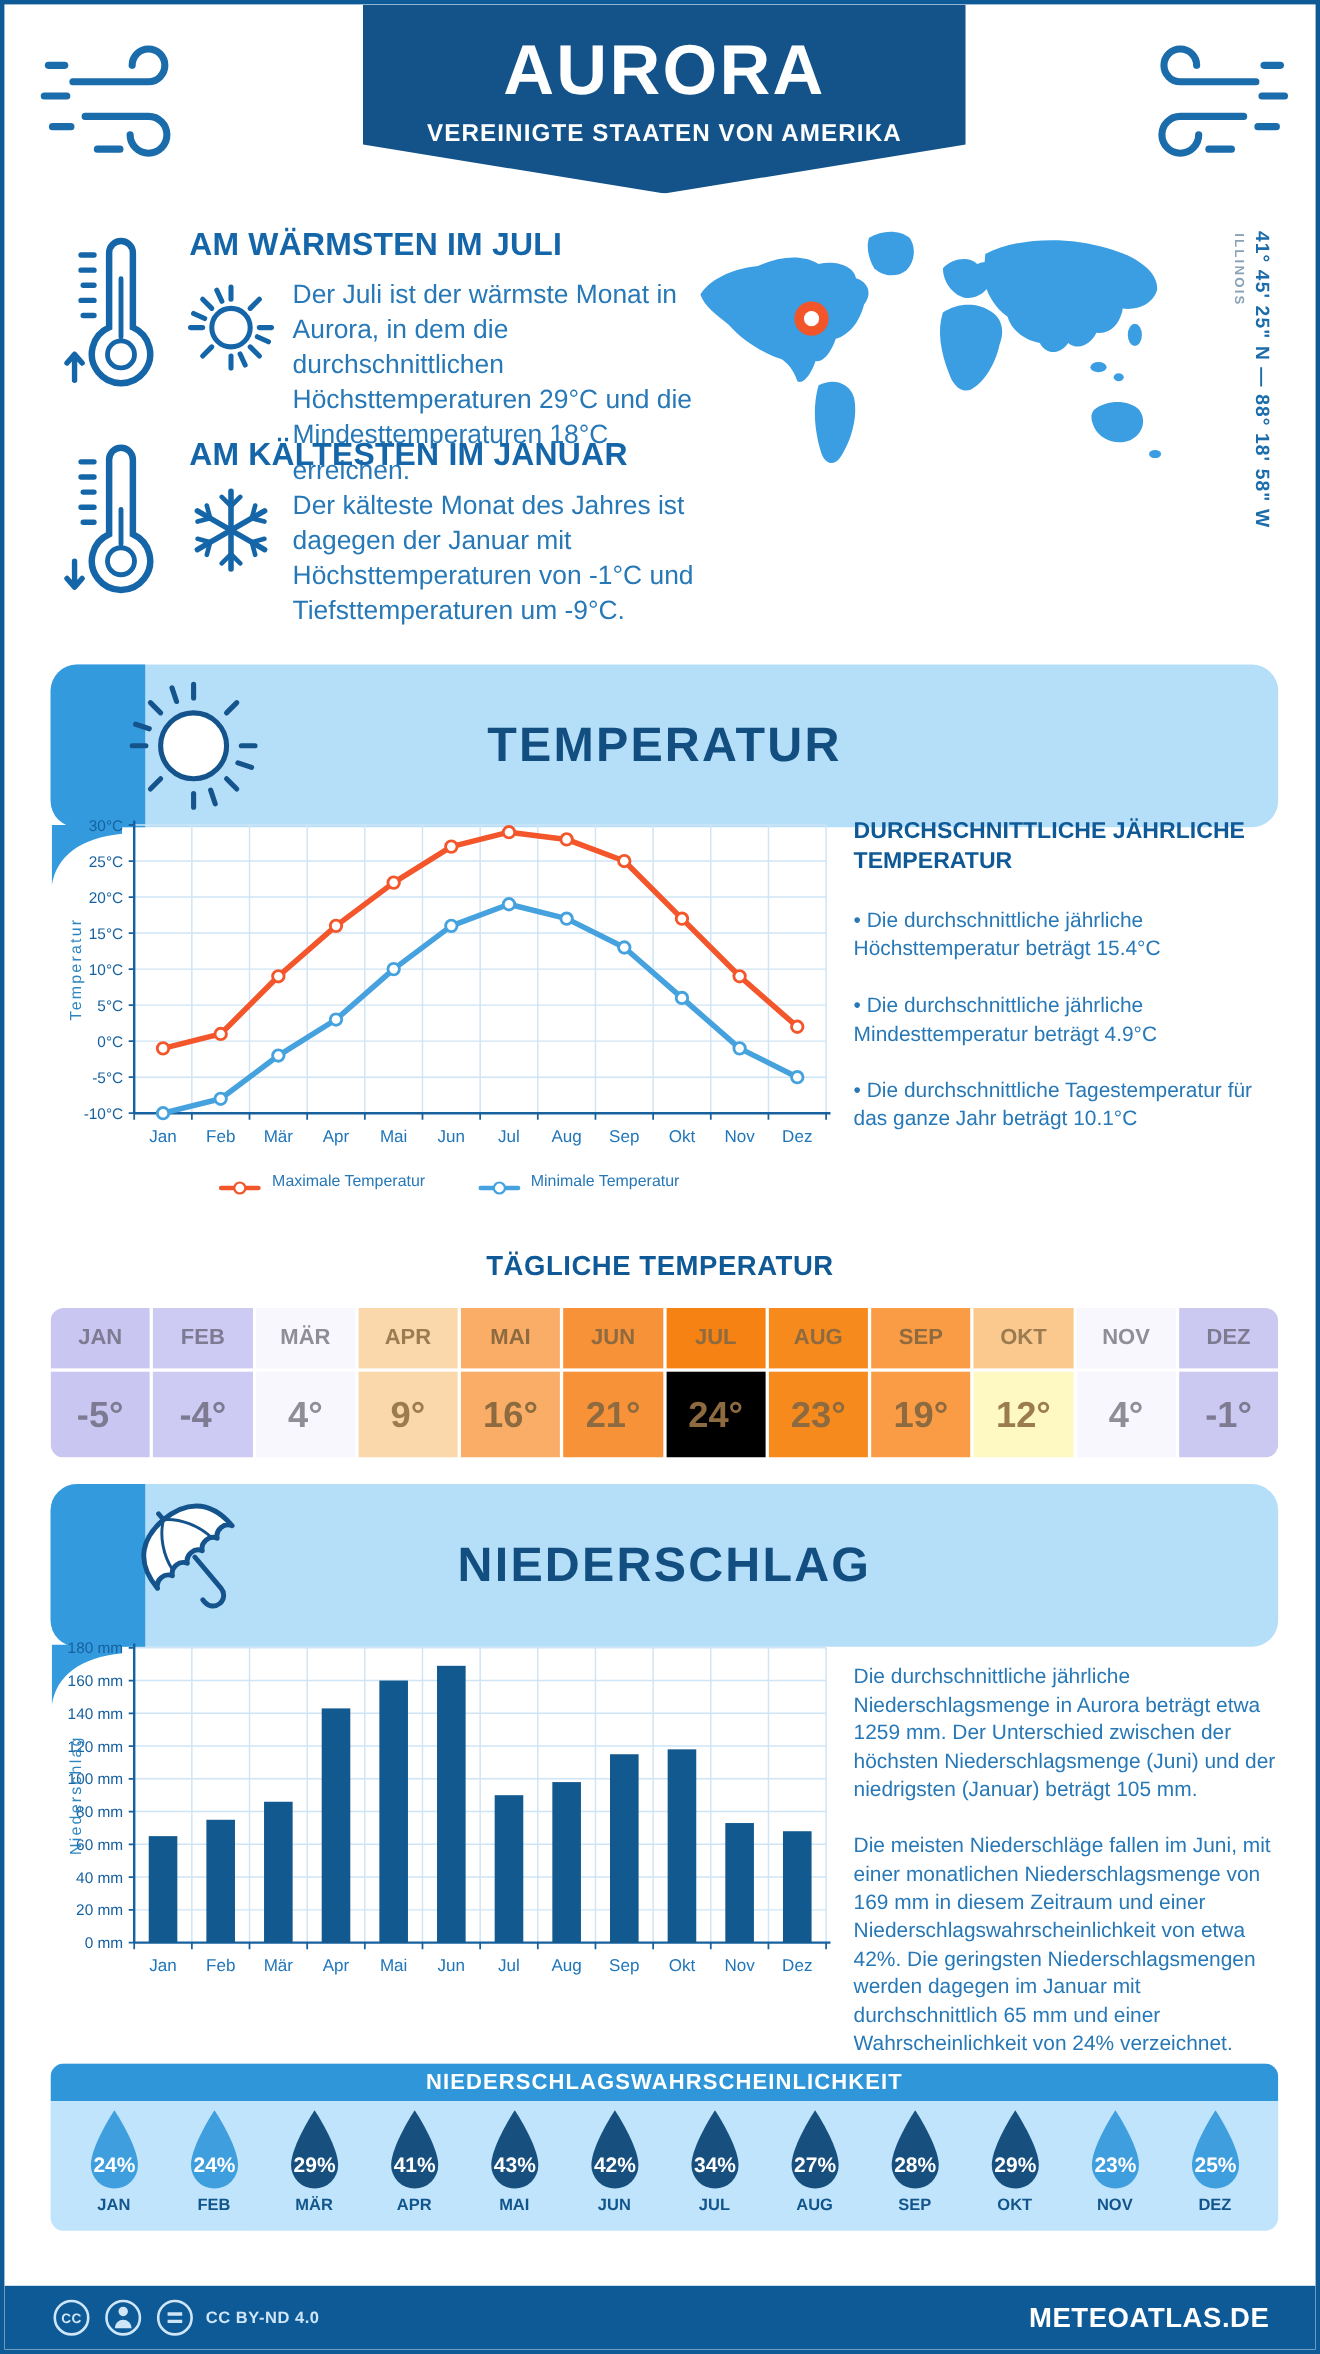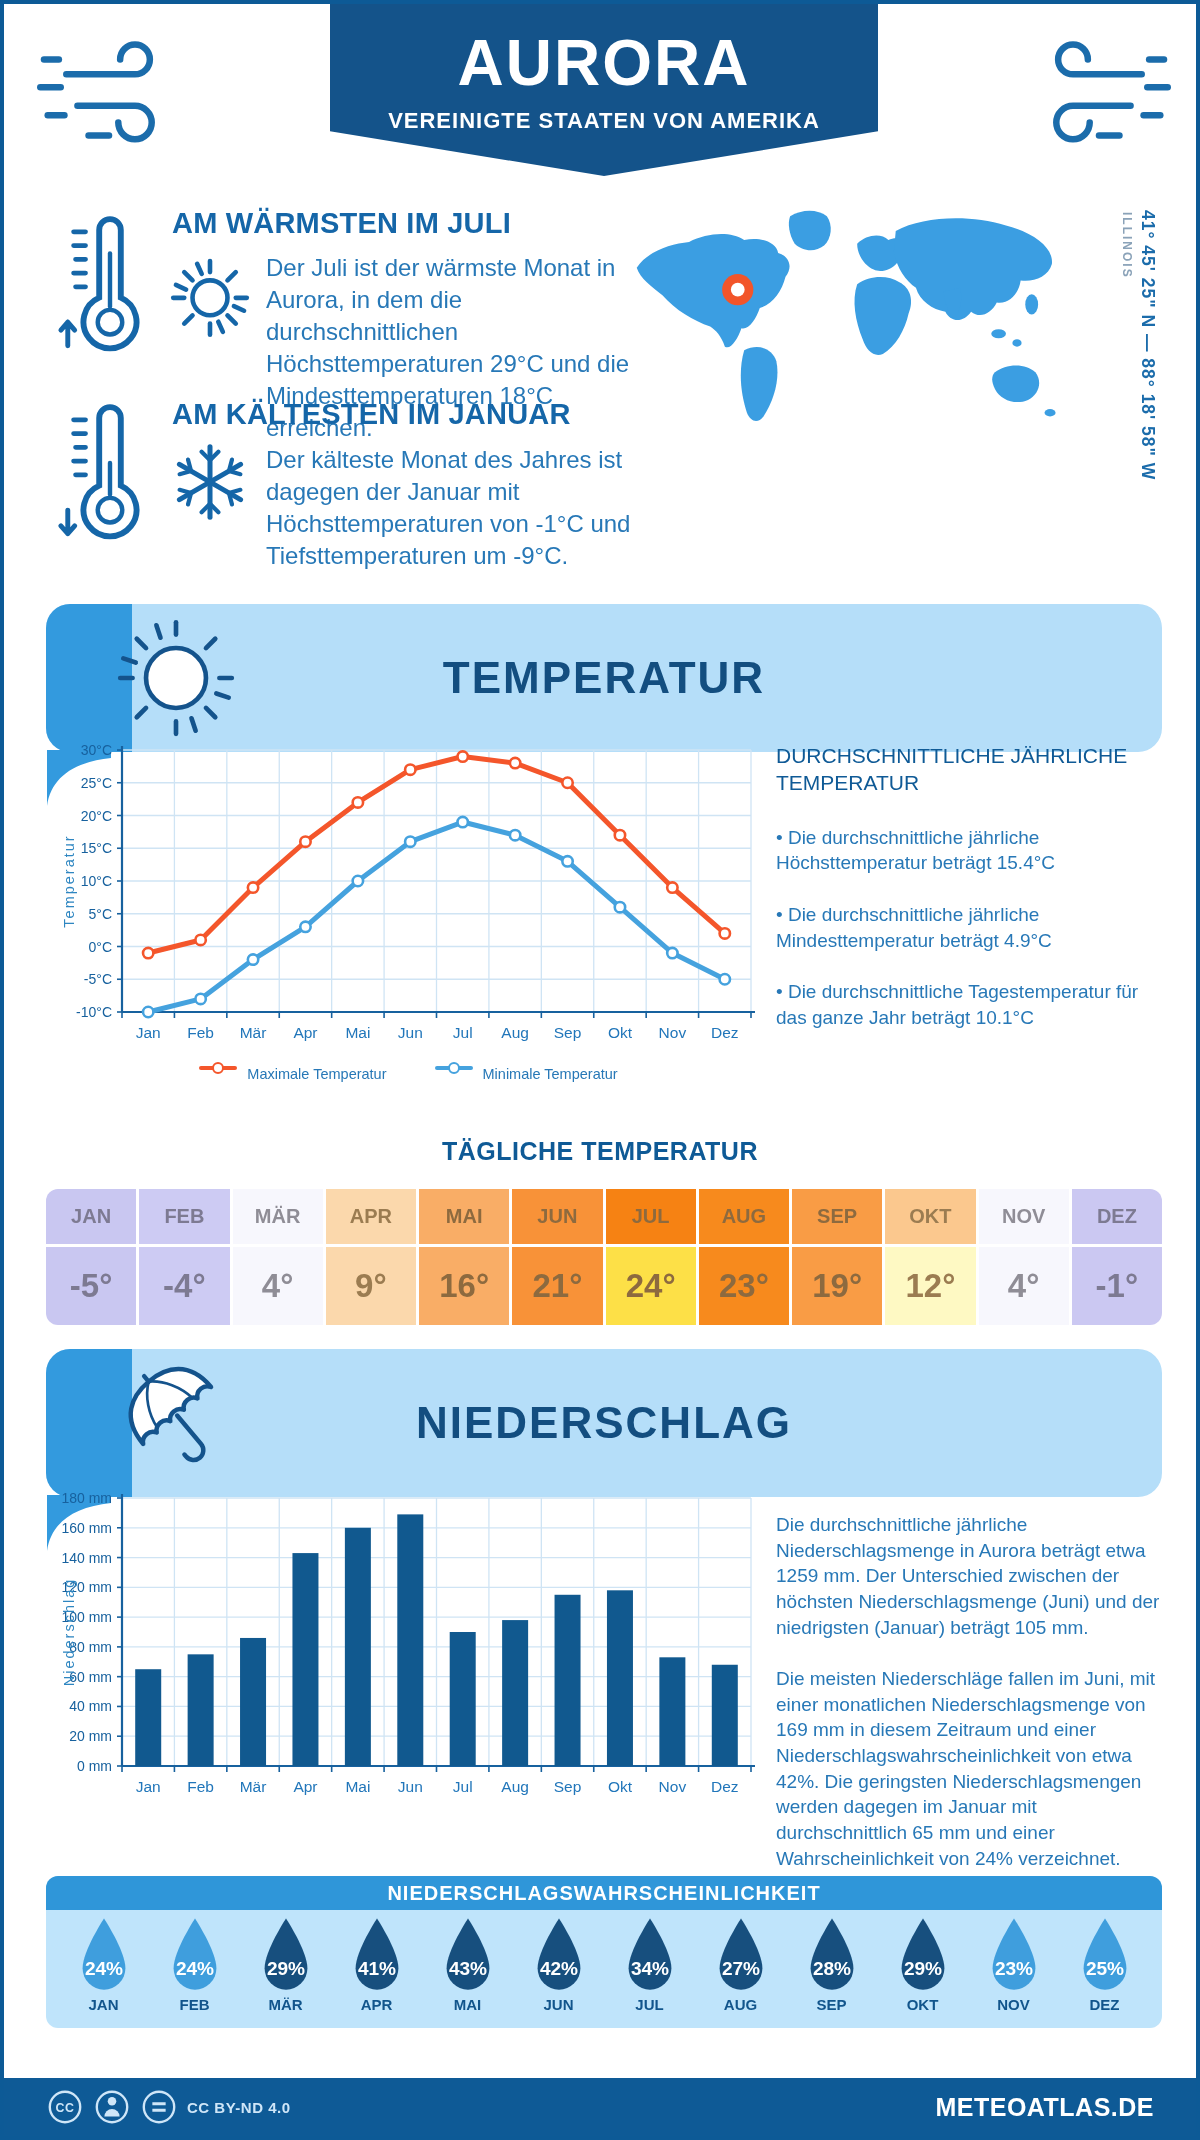--- a/index.html
+++ b/index.html
@@ -35,28 +35,28 @@
                    font-size:44px; font-weight:800; color:#134e80; letter-spacing:2px; margin:0; }
   .tail { position:absolute; top:146px; left:1px; width:64px; height:56px; }
   .banner-icon { position:absolute; left:68px; top:12px; width:124px; height:124px; }
   
   .chart { position:absolute; left:52px; width:705px; height:340px; }
   #temp-chart   { top:730px; }
   #precip-chart { top:1478px; }
   .legend-row { position:absolute; left:52px; width:705px; display:flex; justify-content:center; gap:48px; }
   #temp-legend { top:1062px; }
   #precip-legend { top:1842px;margin-top:32px; }
-  .legend-item { display:flex; align-items:flex-start; gap:10px; font-size:14.5px; color:#2778b7; }
+  .legend-item { display:flex; align-items:flex-end; gap:10px; font-size:14.5px; color:#2778b7; }
   .legend-swatch { position:relative; width:38px; height:4px; border-radius:2px; }
   .legend-ring { position:absolute; left:50%; top:50%; transform:translate(-50%,-50%); width:8px; height:8px;
                  background:#fff; border:2.5px solid; border-radius:50%; }
   .legend-square { width:13px; height:13px; display:inline-block; }
   
   .stats { position:absolute; left:772px; top:738px; width:392px; }
-  .stats h3 { font-size:21px; color:#0f5a96; font-weight:400; margin:0 0 28px; line-height:1.3; }
+  .stats h3 { font-size:21px; color:#0f5a96; font-weight:700; margin:0 0 28px; line-height:1.3; }
   .stats p, .ptext p { margin:0 0 26px; font-size:19px; color:#2778b7; line-height:1.35; }
   .ptext { position:absolute; left:772px; top:1508px; width:384px; }
   .ptext h3 { font-size:22px; color:#0f5a96; font-weight:800; margin:4px 0 14px; }
   .ptext .types p { margin:0 0 8px; }
   
   .daily-title { position:absolute; top:1133px; left:0; right:0; text-align:center; font-size:25px; font-weight:800;
                  color:#0f5a96; letter-spacing:0.5px; margin:0; }
   .daily-table { position:absolute; left:42px; top:1185px; width:1116px; display:grid;
                  grid-template-columns:repeat(12,1fr); gap:3px; border-radius:12px; overflow:hidden; }
   .daily-head { height:55px; display:flex; align-items:center; justify-content:center; font-weight:700; font-size:20px; }
@@ -350,21 +350,21 @@
       <div class="daily-head" style="background: rgb(249, 156, 69); color: rgb(141, 106, 63);">SEP</div>
       <div class="daily-head" style="background: rgb(251, 200, 142); color: rgb(155, 124, 81);">OKT</div>
       <div class="daily-head" style="background: rgb(247, 247, 253); color: rgb(143, 141, 150);">NOV</div>
       <div class="daily-head" style="background: rgb(203, 200, 242); color: rgb(125, 122, 146);">DEZ</div>
       <div class="daily-val" style="background: rgb(201, 199, 241); color: rgb(125, 122, 146);">-5°</div>
       <div class="daily-val" style="background: rgb(205, 203, 243); color: rgb(125, 122, 146);">-4°</div>
       <div class="daily-val" style="background: rgb(247, 247, 253); color: rgb(143, 141, 150);">4°</div>
       <div class="daily-val" style="background: rgb(251, 216, 172); color: rgb(155, 124, 81);">9°</div>
       <div class="daily-val" style="background: rgb(249, 173, 102); color: rgb(141, 106, 63);">16°</div>
       <div class="daily-val" style="background: rgb(248, 146, 56); color: rgb(141, 106, 63);">21°</div>
-      <div class="daily-val" style="background: #fde047; color: rgb(141, 106, 63);">24°</div>
+      <div class="daily-val" style="background: #000000; color: rgb(141, 106, 63);">24°</div>
       <div class="daily-val" style="background: rgb(247, 138, 29); color: rgb(141, 106, 63);">23°</div>
       <div class="daily-val" style="background: rgb(249, 156, 69); color: rgb(141, 106, 63);">19°</div>
       <div class="daily-val" style="background: #fef9c3; color: rgb(155, 124, 81);">12°</div>
       <div class="daily-val" style="background: rgb(247, 247, 253); color: rgb(143, 141, 150);">4°</div>
       <div class="daily-val" style="background: rgb(203, 200, 242); color: rgb(125, 122, 146);">-1°</div>
     </div>
 
   <div class="section-banner" style="top:1345px">
     <div class="section-tab"></div>
     <h2 class="section-title">NIEDERSCHLAG</h2>

